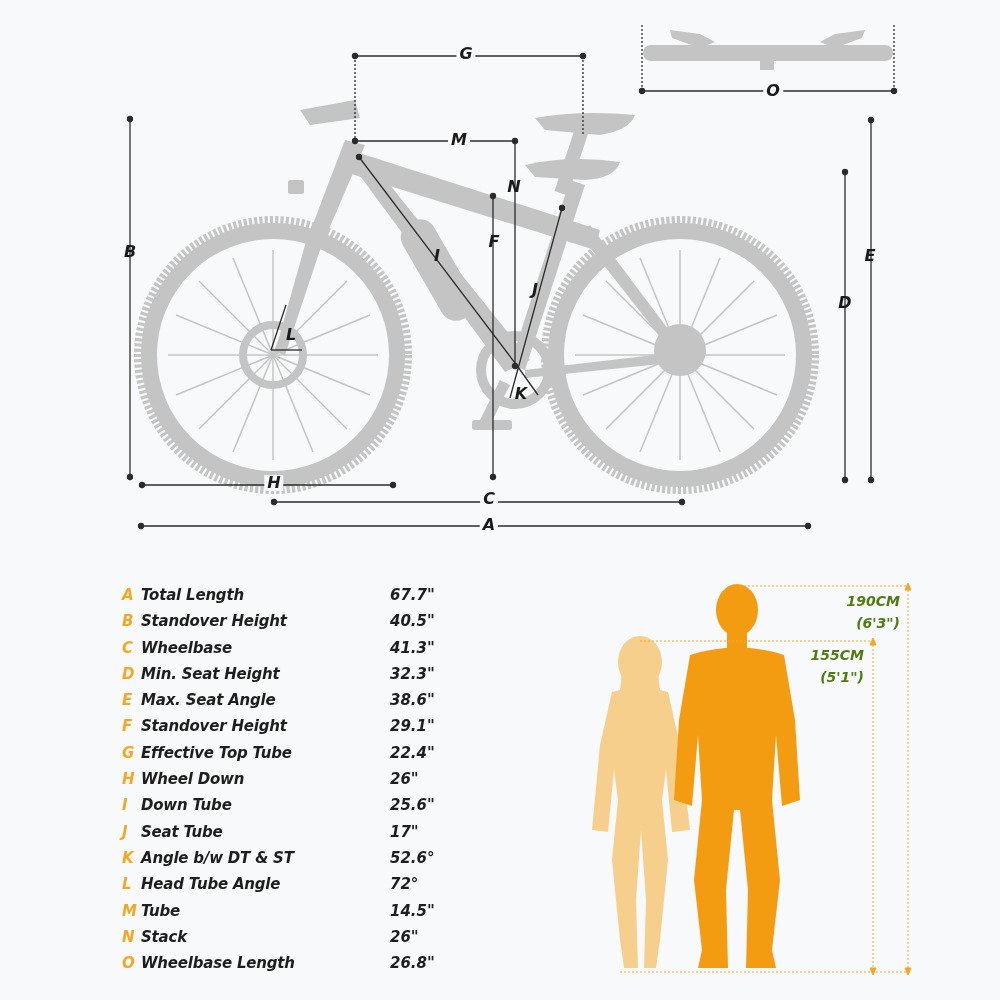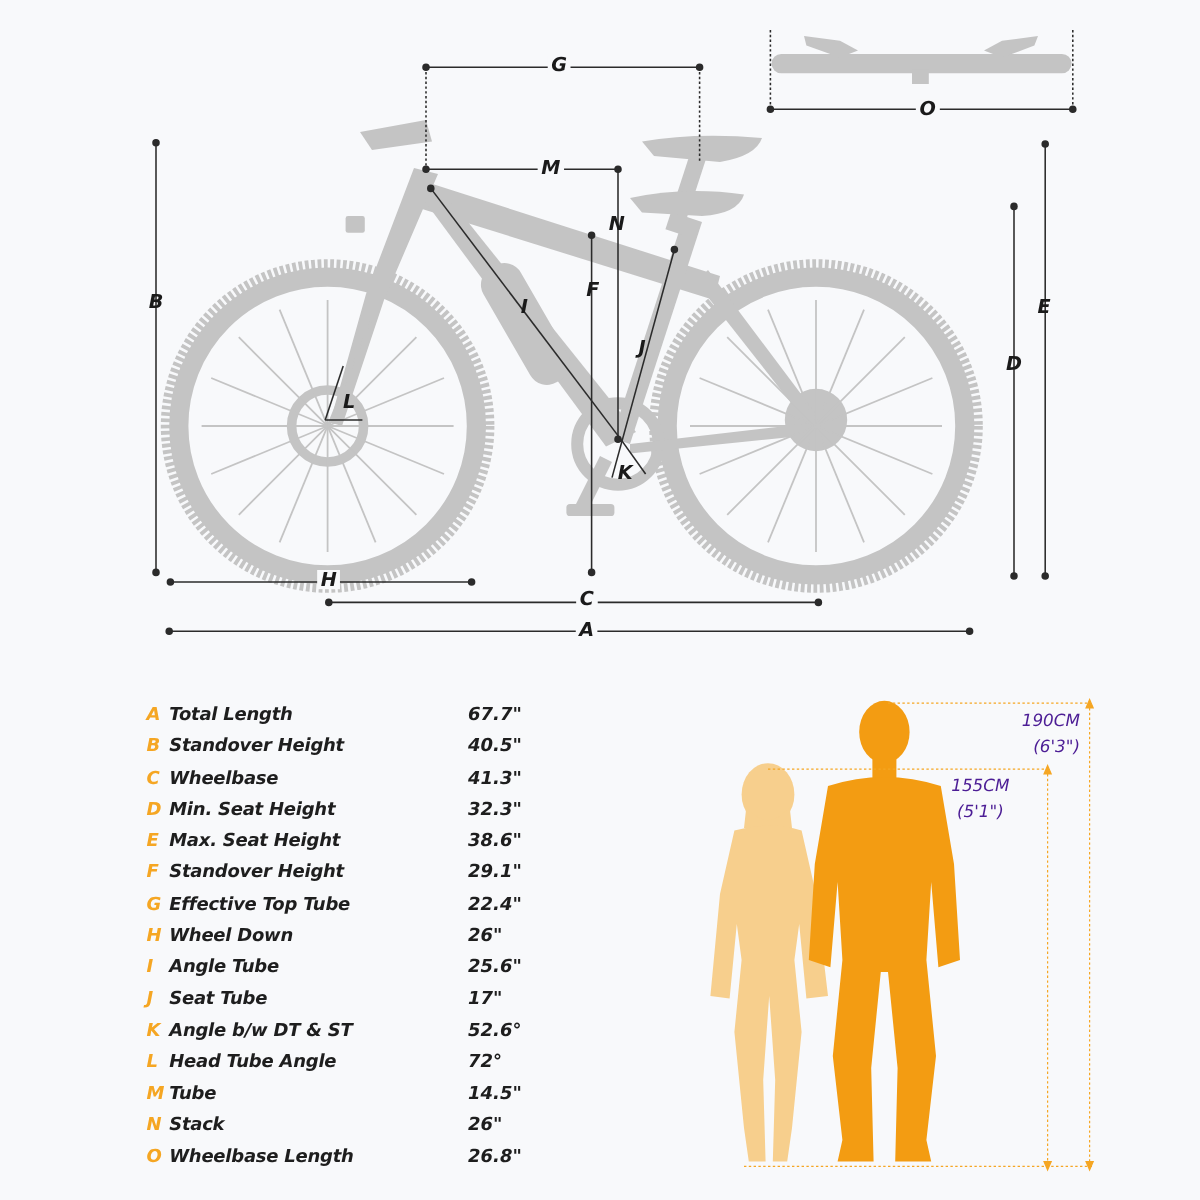--- a/index.html
+++ b/index.html
@@ -6,21 +6,21 @@
   body{width:1000px;height:1000px;background:#f8f9fb;position:relative;overflow:hidden;font-family:"DejaVu Sans",sans-serif;}
   #diagram{position:absolute;left:0;top:0;width:1000px;height:560px;}
   .dimlabel{position:absolute;font-family:"DejaVu Sans",sans-serif;font-weight:bold;font-style:italic;font-size:16px;color:#1a1a1a;transform:translate(-50%,-50%);background:#f8f9fb;padding:0 3px;line-height:16px;}
   .dimlabel.clear{background:transparent;}
   #specs{position:absolute;left:118px;top:584px;width:340px;}
   .spec-row{position:relative;height:26.3px;}
   .spec-letter{position:absolute;left:4px;top:0;width:18px;font-weight:bold;font-style:italic;font-size:15px;color:#f5a623;line-height:22px;}
   .spec-name{position:absolute;left:23px;top:0;font-weight:bold;font-style:italic;font-size:15px;color:#1e1e1e;line-height:22px;letter-spacing:-0.2px;}
   .spec-value{position:absolute;left:272px;top:0;font-weight:bold;font-style:italic;font-size:15px;color:#1e1e1e;line-height:22px;}
   #figures{position:absolute;left:580px;top:580px;width:420px;height:400px;}
-  .hlabel{position:absolute;font-weight:normal;font-style:italic;font-size:14px;color:#4c1d95;text-align:right;line-height:18px;}
+  .hlabel{position:absolute;font-weight:bold;font-style:italic;font-size:14px;color:#4d7c0f;text-align:right;line-height:18px;}
 </style>
 </head>
 <body>
 
 <div id="diagram">
   <svg width="1000" height="560" viewBox="0 0 1000 560">
     <g fill="#c4c4c4" stroke="none">
 
       <circle cx="680" cy="355" r="128" fill="none" stroke="#c4c4c4" stroke-width="22" stroke-dasharray="3 2"></circle>
       <circle cx="680" cy="355" r="124" fill="none" stroke="#c4c4c4" stroke-width="16"></circle>
@@ -178,41 +178,41 @@
       <span class="spec-name">Wheelbase</span>
       <span class="spec-value">41.3"</span>
     </div>
   <div class="spec-row">
       <span class="spec-letter">D</span>
       <span class="spec-name">Min. Seat Height</span>
       <span class="spec-value">32.3"</span>
     </div>
   <div class="spec-row">
       <span class="spec-letter">E</span>
-      <span class="spec-name">Max. Seat Height</span>
+      <span class="spec-name">Max. Seat Angle</span>
       <span class="spec-value">38.6"</span>
     </div>
   <div class="spec-row">
       <span class="spec-letter">F</span>
       <span class="spec-name">Standover Height</span>
       <span class="spec-value">29.1"</span>
     </div>
   <div class="spec-row">
       <span class="spec-letter">G</span>
       <span class="spec-name">Effective Top Tube</span>
       <span class="spec-value">22.4"</span>
     </div>
   <div class="spec-row">
       <span class="spec-letter">H</span>
       <span class="spec-name">Wheel Down</span>
       <span class="spec-value">26"</span>
     </div>
   <div class="spec-row">
       <span class="spec-letter">I</span>
-      <span class="spec-name">Angle Tube</span>
+      <span class="spec-name">Down Tube</span>
       <span class="spec-value">25.6"</span>
     </div>
   <div class="spec-row">
       <span class="spec-letter">J</span>
       <span class="spec-name">Seat Tube</span>
       <span class="spec-value">17"</span>
     </div>
   <div class="spec-row">
       <span class="spec-letter">K</span>
       <span class="spec-name">Angle b/w DT &amp; ST</span>
@@ -264,17 +264,17 @@
       <path d="M905 590 L908 583 L911 590 Z"></path>
       <path d="M870 645 L873 638 L876 645 Z"></path>
       <path d="M905 968 L908 975 L911 968 Z"></path>
       <path d="M870 968 L873 975 L876 968 Z"></path>
     </g>
   </svg>
   <div class="hlabel" style="left:218px;top:12px;width:102px;">
     <div>190CM</div>
     <div style="margin-top:4px;">(6'3")</div>
   </div>
-  <div class="hlabel" style="left:190px;top:66px;width:94px;text-align:center;">
+  <div class="hlabel" style="left:190px;top:66px;width:94px;">
     <div>155CM</div>
     <div style="margin-top:4px;">(5'1")</div>
   </div>
 </div>
 
 </body></html>

